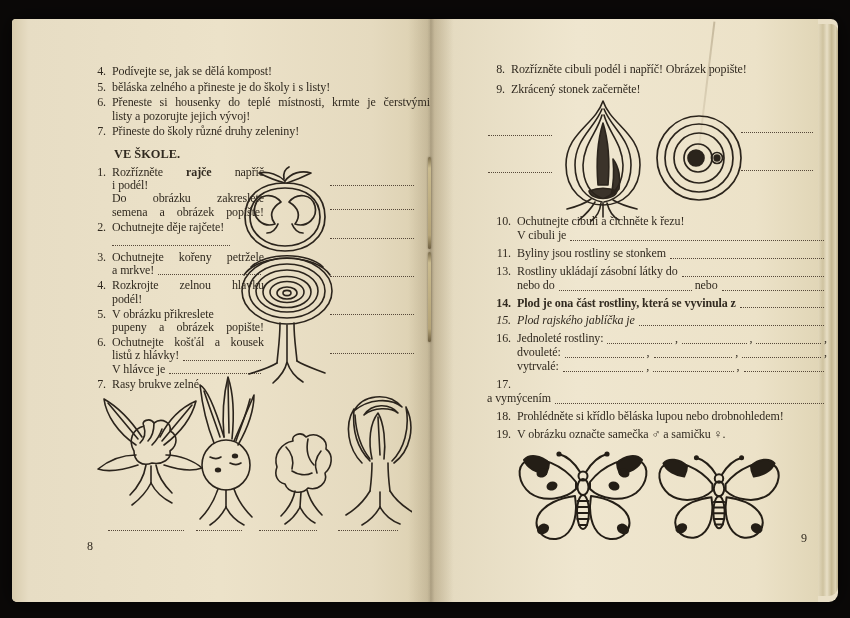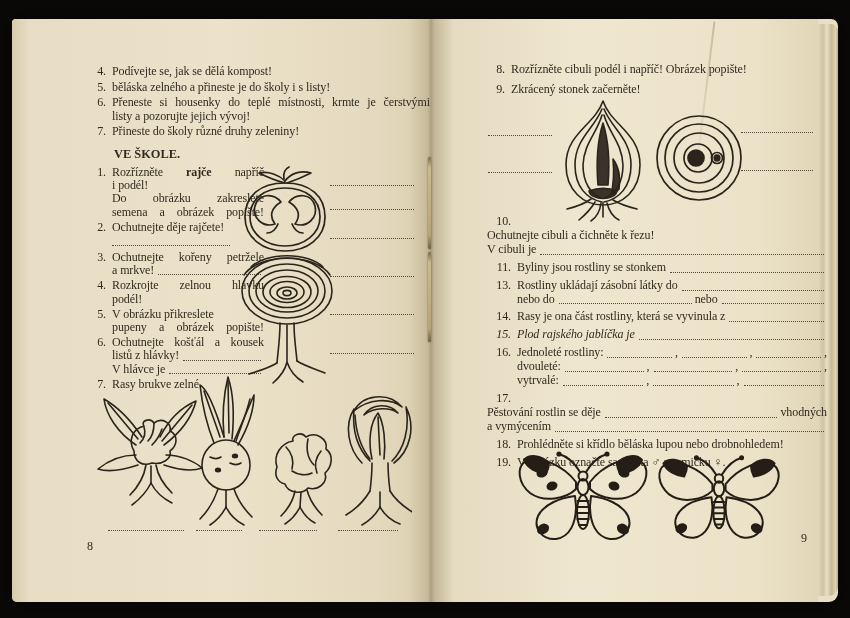--- a/index.html
+++ b/index.html
@@ -295,21 +295,21 @@
     <circle cx="45" cy="45" r="42"></circle>
     <circle cx="45" cy="45" r="34"></circle>
     <circle cx="45" cy="45" r="25"></circle>
     <circle cx="44" cy="45" r="14"></circle>
     <circle cx="42" cy="45" r="8" fill="#2b241c"></circle>
     <circle cx="63" cy="45" r="5.5"></circle>
     <circle cx="63" cy="45" r="2.8" fill="#2b241c"></circle>
   </svg>
 
   <div class="blk" style="left:475px;top:196px;width:340px;line-height:13.9px;">
-    <div class="item" style="margin-bottom:4px;flex-direction:column;">
+    <div class="item" style="margin-bottom:4px;">
       <div class="num n24" data-bind="right_page.tasks.i10.num">10.</div>
       <div class="txt">
         <div class="ln" data-bind="right_page.tasks.i10.l1">Ochutnejte cibuli a čichněte k řezu!</div>
         <div class="flexln">
             <span data-bind="right_page.tasks.i10.l2">V cibuli je</span>
             <span class="fill"></span>
           </div>
       </div>
     </div>
     <div class="item" style="margin-bottom:4px;">
@@ -329,25 +329,25 @@
             <span class="fill"></span>
           </div>
         <div class="flexln">
             <span data-bind="right_page.tasks.i13.l2a">nebo do</span>
             <span class="fill" style="flex-grow:1.3;"></span>
             <span data-bind="right_page.tasks.i13.l2b">nebo</span>
             <span class="fill"></span>
           </div>
       </div>
     </div>
-    <div class="item" style="margin-bottom:4px;">
+    <div class="item" style="margin-bottom:4px;font-weight:bold;">
       <div class="num n24" data-bind="right_page.tasks.i14.num">14.</div>
       <div class="txt">
           <div class="flexln">
-            <span data-bind="right_page.tasks.i14.l1">Rasy je ona část rostliny, která se vyvinula z</span>
+            <span data-bind="right_page.tasks.i14.l1">Plod je ona část rostliny, která se vyvinula z</span>
             <span class="fill"></span>
           </div>
         </div>
     </div>
     <div class="item" style="margin-bottom:4px;font-style:italic;">
       <div class="num n24" data-bind="right_page.tasks.i15.num">15.</div>
       <div class="txt">
           <div class="flexln">
             <span data-bind="right_page.tasks.i15.l1">Plod rajského jablíčka je</span>
             <span class="fill"></span>
@@ -381,25 +381,20 @@
             <span data-bind="right_page.tasks.i16.comma">,</span>
             <span class="fill"></span>
             <span data-bind="right_page.tasks.i16.comma">,</span>
             <span class="fill"></span>
           </div>
       </div>
     </div>
     <div class="item" style="margin-bottom:4px;flex-direction:column;">
       <div class="num n24" data-bind="right_page.tasks.i17.num">17.</div>
       <div class="txt">
-        <div class="flexln">
-            <span data-bind="right_page.tasks.i17.l1a">Pěstování rostlin se děje</span>
-            <span class="fill"></span>
-            <span data-bind="right_page.tasks.i17.l1b">vhodných</span>
-          </div>
         <div class="flexln">
             <span data-bind="right_page.tasks.i17.l2">a vymýcením</span>
             <span class="fill"></span>
           </div>
       </div>
     </div>
     <div class="item" style="margin-bottom:4px;">
       <div class="num n24" data-bind="right_page.tasks.i18.num">18.</div>
       <div class="txt">
           <div class="ln" data-bind="right_page.tasks.i18.text">Prohlédněte si křídlo běláska lupou nebo drobnohledem!</div>

